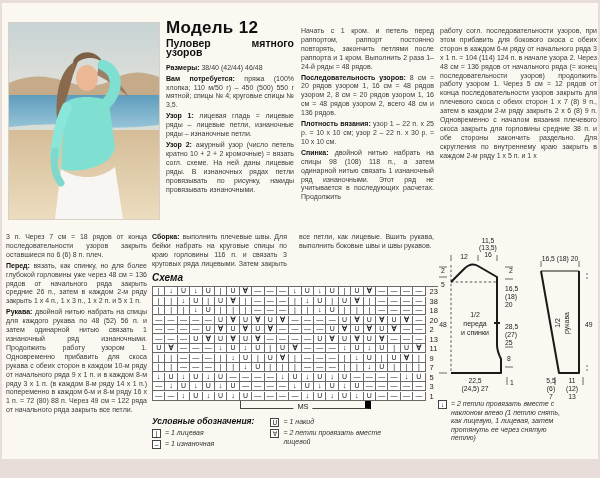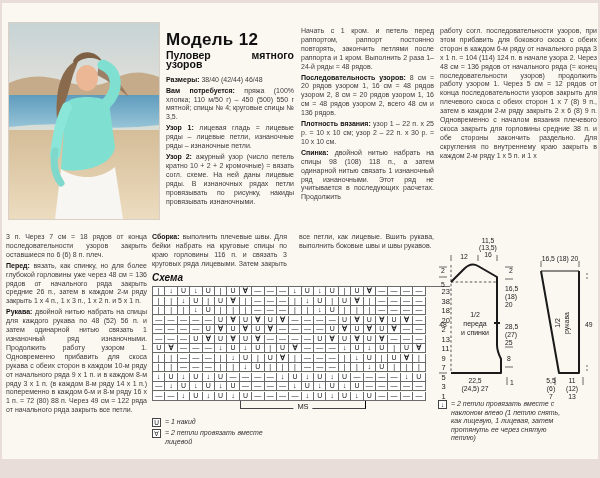--- a/index.html
+++ b/index.html
@@ -9,36 +9,36 @@
   
   .photo{position:absolute;left:8px;top:22px;width:150px;height:196px;border:1px solid #d8cfc6;overflow:hidden;
          background:linear-gradient(#ccd6d6 0 38%,#6fa8c2 38% 55%,#d9c2a0 55% 74%,#e8d6b8 74% 100%);}
   .photo svg{display:block;}
   
   .col{position:absolute;font-size:7px;line-height:8.9px;color:#3b3b3b;text-align:justify;}
   .para{margin:0 0 2px 0;}
   .para b{color:#111;}
   .title{font-size:17px;font-weight:bold;color:#101010;letter-spacing:.3px;margin:0 0 6px 0;}
   .subtitle{font-size:10.5px;font-weight:bold;color:#101010;margin:0 0 7px 0;}
-  .col2{left:166px;top:24px;width:128px;margin-top:12px;}
+  .col2{left:166px;top:24px;width:128px;}
   .col3{left:301px;top:27px;width:133px;}
   .col4{left:440px;top:27px;width:157px;}
   .bcol1{left:6px;top:233px;width:141px;}
   .sborka{left:152px;top:233px;width:282px;height:38px;column-count:2;column-gap:12px;column-fill:auto;overflow:hidden;}
   
   .schema{position:absolute;left:152px;top:272px;width:286px;}
   .schema-title{font-size:10px;font-weight:bold;font-style:italic;color:#111;margin:0 0 3px 0;}
   .chart{border-top:1px solid #6a6a6a;border-left:1px solid #6a6a6a;width:max-content;}
   .crow{display:flex;}
   .cell{box-sizing:border-box;width:12.4px;height:9.2px;border-right:1px solid #6a6a6a;border-bottom:1px solid #6a6a6a;
         background:#fff;font-size:7px;line-height:8.4px;text-align:center;color:#161616;}
   .cell.dec{font-weight:bold;font-size:7.5px;}
-  .rownum{font-size:7.5px;line-height:9.5px;margin-left:16px;color:#222;}
+  .rownum{font-size:7.5px;line-height:9.5px;margin-left:4px;color:#222;}
   .ms-bracket{position:relative;margin-left:88px;width:124px;height:7px;
-              border-left:1px solid #444;border-right:1px solid #000000;border-bottom:1px solid #444;}
+              border-left:1px solid #444;border-right:6px solid #000000;border-bottom:1px solid #444;}
   .ms-bracket span{position:absolute;left:50%;top:1px;transform:translateX(-50%);background:#fbf8f2;
                    padding:0 4px;font-size:7.5px;color:#222;line-height:9px;}
   
   .legend{display:flex;gap:16px;margin-top:7px;}
   .legend-title{font-size:8.5px;font-weight:bold;font-style:italic;color:#111;margin:0 0 3px 0;}
   .leg-item{display:flex;align-items:flex-start;margin:0 0 2px 0;}
   .leg-box{box-sizing:border-box;flex:0 0 9px;width:9px;height:9px;border:1px solid #444;background:#fff;
            font-size:6.5px;line-height:7.5px;text-align:center;color:#111;margin-right:4px;}
   .leg-lbl{font-size:7px;font-style:italic;line-height:8.6px;color:#333;max-width:120px;}
   .ssk-legend{position:absolute;left:438px;top:400px;width:158px;}
@@ -419,20 +419,33 @@
           <div class="cell">—</div>
           <div class="cell">—</div>
           <div class="cell">—</div>
           <div class="rownum">1</div>
         </div>
       </div>
     <div class="ms-bracket">
       <span>MS</span>
     </div>
     <div class="legend">
+      <div>
+        <div class="legend-title">Условные обозначения:</div>
+        <div>
+            <div class="leg-item">
+              <span class="leg-box">|</span>
+              <span class="leg-lbl">= 1 лицевая</span>
+            </div>
+            <div class="leg-item">
+              <span class="leg-box">–</span>
+              <span class="leg-lbl">= 1 изнаночная</span>
+            </div>
+          </div>
+      </div>
       <div style="margin-top:2px">
           <div class="leg-item">
             <span class="leg-box">U</span>
             <span class="leg-lbl">= 1 накид</span>
           </div>
           <div class="leg-item">
             <span class="leg-box">∀</span>
             <span class="leg-lbl">= 2 петли провязать вместе лицевой</span>
           </div>
         </div>

